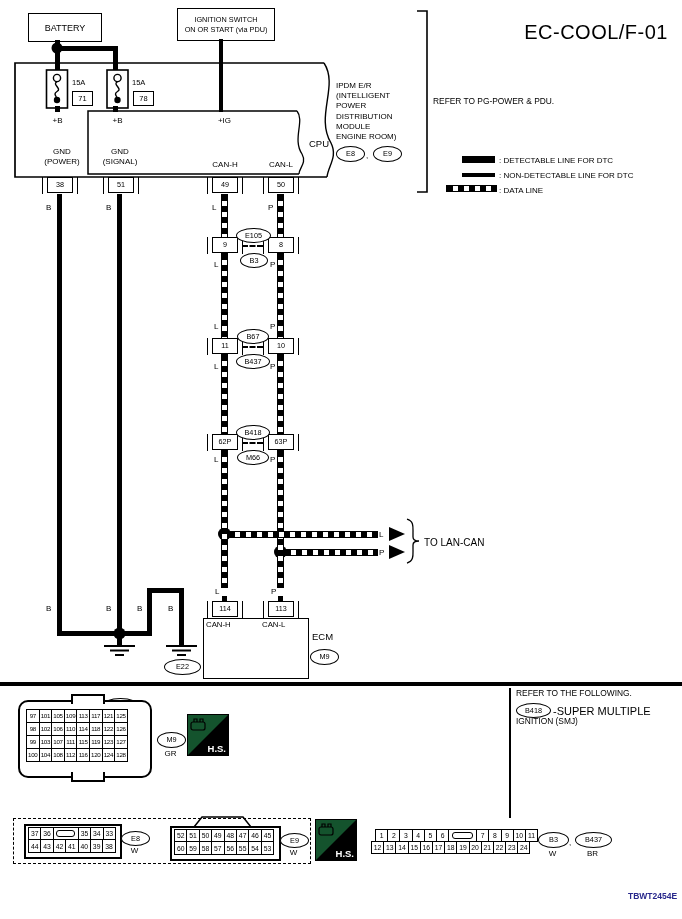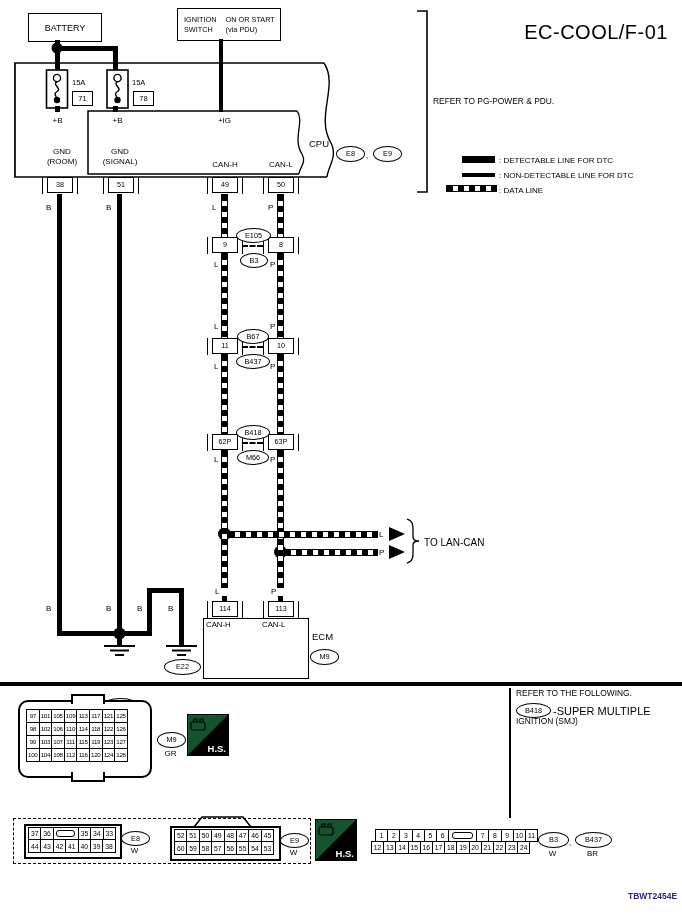--- a/index.html
+++ b/index.html
@@ -86,21 +86,21 @@
   <circle cx="119.5" cy="633.5" r="6" fill="#000"></circle>
   <circle cx="224.5" cy="534" r="6.5" fill="#000"></circle>
   <circle cx="280.5" cy="552" r="6.5" fill="#000"></circle>
 </svg>
 
 <div class="title" style="right:14px;top:7px;margin-top:14px;">EC-COOL/F-01</div>
 
 <div class="box" style="left:28px;top:13px;width:72px;height:27px;font-size:9px;">
       <span>BATTERY</span>
     </div>
-<div class="box" style="left:177px;top:8px;width:96px;height:31px;flex-direction:row;font-size:7.3px;line-height:1.25;padding-left:6px;">
+<div class="box" style="left:177px;top:8px;width:96px;height:31px;flex-direction:column;font-size:7.3px;line-height:1.25;">
   <span>IGNITION SWITCH</span>
   <span>ON OR START (via PDU)</span>
 </div>
 
 <div class="sw-v" style="left:55px;top:40px;height:13px;"></div>
 <div class="sw-h" style="left:55px;top:46px;width:63px;"></div>
 <div class="sw-v" style="left:113px;top:46px;height:24px;"></div>
 <div class="sw-v" style="left:55px;top:48px;height:22px;"></div>
 <div class="sw-v" style="left:219px;top:39px;width:4px;height:73px;"></div>
 <div class="sw-v" style="left:55px;top:106px;height:6px;"></div>
@@ -113,39 +113,47 @@
 <div class="lbl" style="left:132px;top:79px;font-size:7.5px;">15A</div>
 <div class="box" style="left:133px;top:91px;width:19px;height:13px;font-size:7.5px;border-width:1.2px;">
       <span>78</span>
     </div>
 
 <div class="lbl ctr" style="left:45px;top:116px;width:25px;">+B</div>
 <div class="lbl ctr" style="left:105px;top:116px;width:25px;">+B</div>
 <div class="lbl ctr" style="left:207px;top:116px;width:35px;">+IG</div>
 <div class="lbl" style="left:309px;top:139px;font-size:9.5px;">CPU</div>
 <div class="lbl ctr" style="left:47px;top:147px;width:30px;">GND</div>
-<div class="lbl ctr" style="left:38px;top:157px;width:48px;">(ROOM)</div>
+<div class="lbl ctr" style="left:38px;top:157px;width:48px;">(POWER)</div>
 <div class="lbl ctr" style="left:105px;top:147px;width:30px;">GND</div>
 <div class="lbl ctr" style="left:96px;top:157px;width:48px;">(SIGNAL)</div>
 <div class="lbl ctr" style="left:205px;top:160px;width:40px;">CAN-H</div>
 <div class="lbl ctr" style="left:261px;top:160px;width:40px;">CAN-L</div>
 
 <div class="term" style="left:42px;top:177px;">
       <div class="term-num">38</div>
     </div>
 <div class="term" style="left:103px;top:177px;">
       <div class="term-num">51</div>
     </div>
 <div class="term" style="left:207px;top:177px;">
       <div class="term-num">49</div>
     </div>
 <div class="term" style="left:263px;top:177px;">
       <div class="term-num">50</div>
     </div>
 
+<div class="lbl" style="left:336px;top:81px;line-height:10.2px;">
+  <div>IPDM E/R</div>
+  <div>(INTELLIGENT</div>
+  <div>POWER</div>
+  <div>DISTRIBUTION</div>
+  <div>MODULE</div>
+  <div>ENGINE ROOM)</div>
+</div>
 <div class="oval" style="left:336px;top:146px;width:27px;height:14px;">
       <span>E8</span>
     </div>
 <div class="lbl" style="left:366px;top:151px;">,</div>
 <div class="oval" style="left:373px;top:146px;width:27px;height:14px;">
       <span>E9</span>
     </div>
 <div class="lbl" style="left:433px;top:97px;font-size:8.4px;">REFER TO PG-POWER &amp; PDU.</div>
 
 <div class="bar" style="left:462px;top:156px;width:33px;height:7px;"></div>

